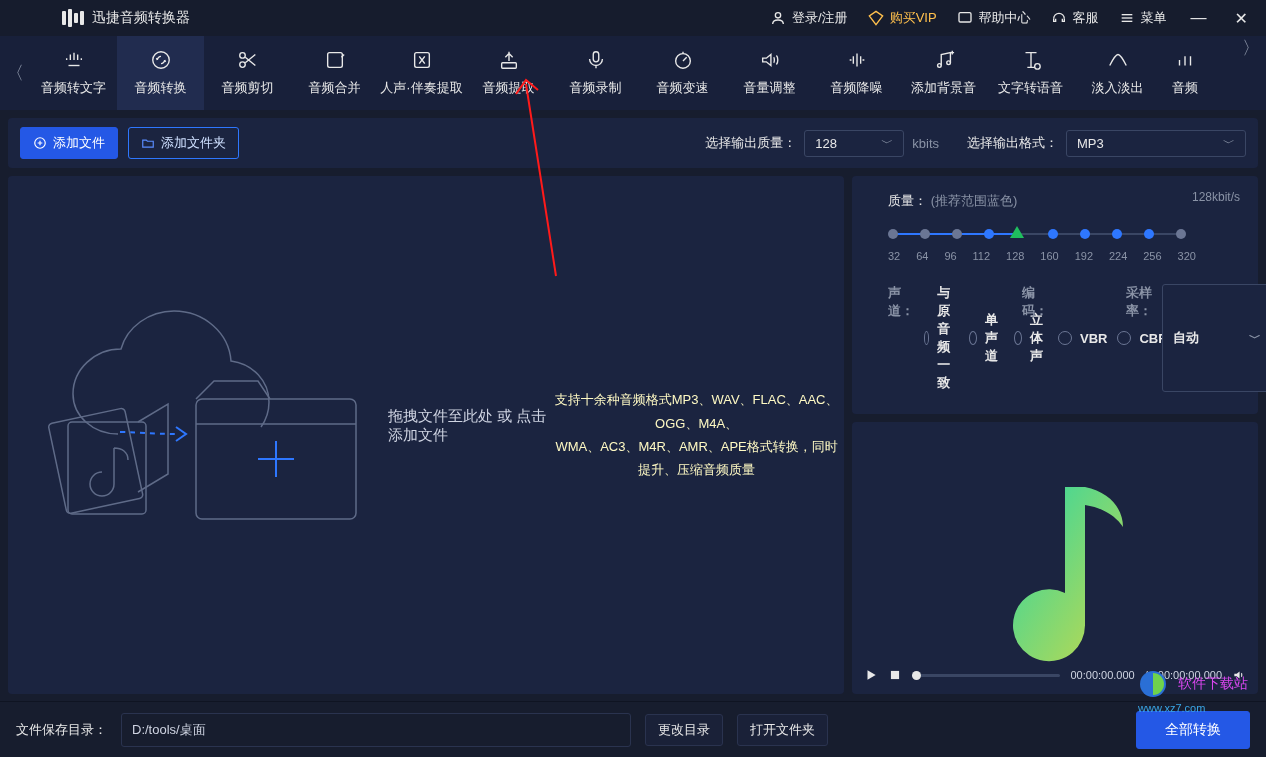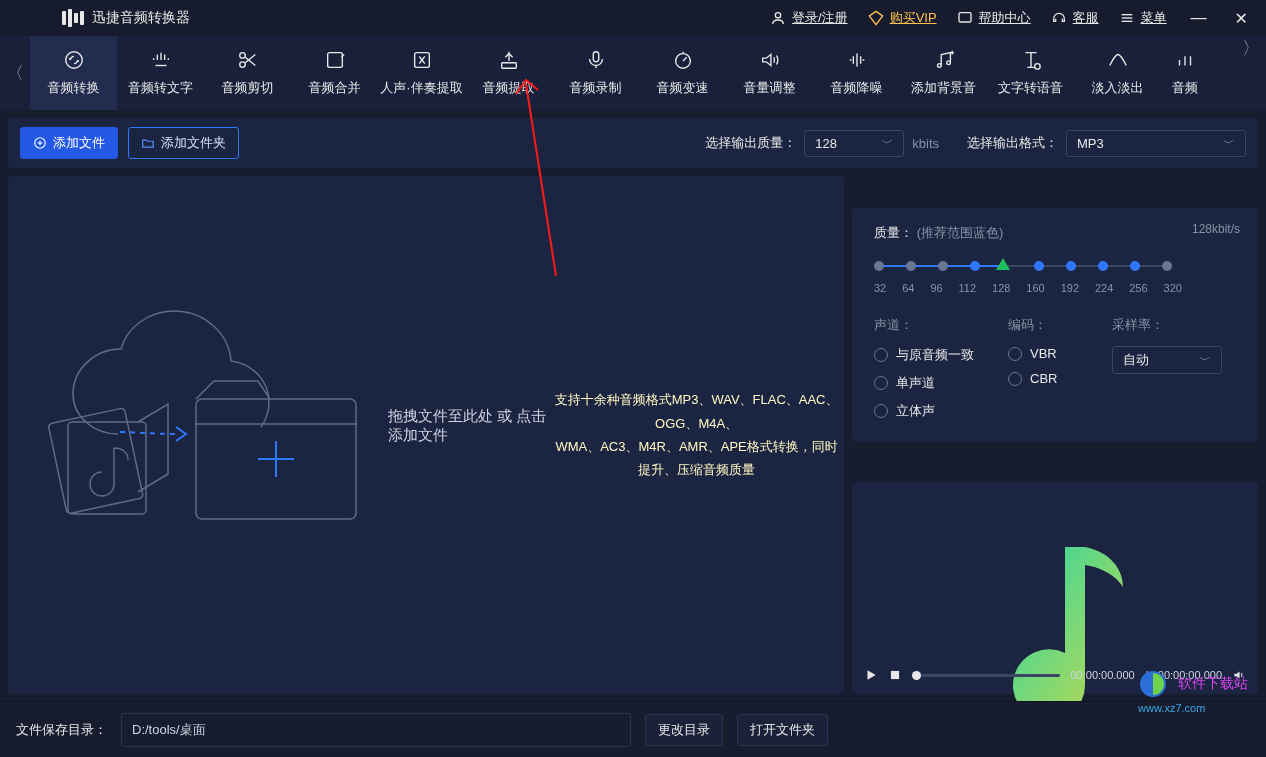--- a/index.html
+++ b/index.html
@@ -5,21 +5,21 @@
   * { margin:0; padding:0; box-sizing:border-box; font-family:"Microsoft YaHei","PingFang SC",sans-serif; }
   body { background:#171d2e; color:#e8e8e8; width:1266px; height:757px; overflow:hidden; position:relative; }
   
   .titlebar { height:36px; display:flex; align-items:center; justify-content:space-between; padding:0 14px; background:#161c2d; }
   .title-left { display:flex; align-items:center; gap:8px; font-size:14px; color:#e8e8e8;padding-left:48px; }
   .logo { display:flex; align-items:center; gap:2px;}
   .logo span { display:inline-block; width:4px; height:14px; background:#e8e8e8; border-radius:1px;}
   .logo span:nth-child(2){height:18px;}
   .logo span:nth-child(3){height:10px;}
   .title-right { display:flex; align-items:center; gap:20px; font-size:13px; }
-  .title-right .item { display:flex; align-items:center; gap:6px; cursor:pointer; white-space:nowrap;text-decoration:underline;}
+  .title-right .item { display:flex; align-items:center; gap:6px; cursor:pointer; white-space:nowrap;}
   .title-right .vip { color:#ffc04d;}
   .title-right svg { width:16px; height:16px; }
   .winbtn { font-size:16px; cursor:pointer; padding:0 4px;}
   
   .tabbar { height:74px; display:flex; align-items:stretch; background:#18203a; position:relative; }
   .navchev { width:30px; display:flex; align-items:center; justify-content:center; color:#8a93a6; cursor:pointer; font-size:18px;}
   .tabs { flex:1; display:flex; overflow:hidden;}
   .tab { flex:0 0 auto; width:87px; display:flex; flex-direction:column; align-items:center; justify-content:center; gap:8px; font-size:13px; color:#e8e8e8; cursor:pointer; }
   .tab.active { background:#212c4f;}
   .tab svg { width:22px; height:22px; }
@@ -31,35 +31,35 @@
   .btn svg { width:14px; height:14px;}
   .spacer { flex:1; }
   .sel { display:flex; align-items:center; gap:8px;}
   .dropdown { display:flex; align-items:center; justify-content:space-between; border:1px solid #3a4664; border-radius:3px; padding:4px 10px; min-width:100px; cursor:pointer; background:#1b2440;}
   .dropdown.wide{ min-width:180px;}
   .chev { font-size:12px; color:#8a93a6;}
   
   .main { display:flex; margin:8px 8px 0 8px; height:518px; gap:8px; }
   .leftpane { flex:1; background:#1b2440; border-radius:4px; display:flex; flex-direction:row; align-items:center; justify-content:center; color:#8a93a6; position:relative;}
   .rightpane { width:406px; display:flex; flex-direction:column; gap:8px;}
-  .panel { background:#1b2440; border-radius:4px; padding:16px 22px;margin-top:32px; }
+  .panel { background:#1b2440; border-radius:4px; padding:16px 36px; }
   .panel.tall{ flex:1; position:relative;}
   
   .qual-label{ font-size:13px; margin-bottom:14px;}
   .recommend{ color:#8a93a6;}
   .slider { position:relative; height:20px; margin-bottom:6px;}
   .slider-track { position:absolute; top:9px; left:4px; right:4px; height:2px; background:#3a4664;}
   .slider-active { position:absolute; top:9px; height:2px; background:#2e77ff;}
   .slider-dot { position:absolute; top:5px; width:10px; height:10px; border-radius:50%; background:#2e77ff;}
   .slider-tri { position:absolute; top:2px; width:0;height:0;border-left:7px solid transparent;border-right:7px solid transparent;border-bottom:12px solid #1fbf5e;}
   .ticks { display:flex; justify-content:space-between; font-size:11px; color:#8a93a6; padding:0 0px;}
   .kbits { position:absolute; right:18px; top:14px; font-size:12px; color:#8a93a6;}
   
   .row3 { display:flex; gap:24px; font-size:13px; margin-top:4px;}
-  .col { display:flex; flex-direction:column; gap:10px; min-width:110px;}
+  .col { display:flex; flex-direction:row; gap:10px; min-width:110px;font-weight:bold;}
   .col-h { color:#8a93a6; margin-bottom:2px;}
   .radio { display:flex; align-items:center; gap:8px; cursor:pointer;}
   .radio .r { width:14px; height:14px; border:1.5px solid #6b7694; border-radius:50%; display:inline-block;}
   
   .note-big { position:absolute; top:55px; left:50%; transform:translateX(-50%);}
   .playbar { position:absolute; left:12px; right:12px; bottom:12px; display:flex; align-items:center; gap:10px; font-size:11px; color:#cfd4e2;}
   .playbar .track { flex:1; height:3px; background:#3a4664; border-radius:2px; position:relative;}
   .playbar .thumb{ position:absolute; left:0; top:-3px; width:9px; height:9px; border-radius:50%; background:#e8e8e8;}
   .playbar svg{ width:14px;height:14px; fill:#e8e8e8; cursor:pointer;}
   
@@ -129,33 +129,33 @@
       <span>菜单</span>
     </div>
     <span class="winbtn">—</span>
     <span class="winbtn">✕</span>
   </div>
 </div>
 
 <div class="tabbar">
   <div class="navchev">〈</div>
   <div class="tabs">
+    <div class="tab">
+      <svg viewBox="0 0 24 24" fill="none" stroke="#e8e8e8" stroke-width="1.5">
+          <path d="M4 12v-2M8 12V6M12 12v-8M16 12V6M20 12v-2"></path>
+          <path d="M6 18h12"></path>
+        </svg>
+      <span>音频转文字</span>
+      </div>
     <div class="tab active">
       <svg viewBox="0 0 24 24" fill="none" stroke="#e8e8e8" stroke-width="1.5">
           <circle cx="12" cy="12" r="9"></circle>
           <path d="M8 12c0-2 2-4 4-4M16 12c0 2-2 4-4 4M8 12l-1-2M16 12l1 2"></path>
         </svg>
       <span>音频转换</span>
-      </div>
-    <div class="tab">
-      <svg viewBox="0 0 24 24" fill="none" stroke="#e8e8e8" stroke-width="1.5">
-          <path d="M4 12v-2M8 12V6M12 12v-8M16 12V6M20 12v-2"></path>
-          <path d="M6 18h12"></path>
-        </svg>
-      <span>音频转文字</span>
       </div>
     <div class="tab">
       <svg viewBox="0 0 24 24" fill="none" stroke="#e8e8e8" stroke-width="1.5">
           <circle cx="6" cy="7" r="3"></circle>
           <circle cx="6" cy="17" r="3"></circle>
           <path d="M9 9l11 9M9 15L20 6"></path>
         </svg>
       <span>音频剪切</span>
       </div>
     <div class="tab">
@@ -405,20 +405,25 @@
 
 <div class="bottombar">
   <span>文件保存目录：</span>
   <div class="pathbox"><span>D:/tools/桌面</span></div>
   <div class="btn gray">
       <span>更改目录</span>
     </div>
   <div class="btn gray">
       <span>打开文件夹</span>
     </div>
+  <div class="convert-wrap">
+    <div class="btn big">
+        <span>全部转换</span>
+      </div>
+  </div>
   <div class="wm">
     <svg width="36" height="30" style="vertical-align:middle">
         <circle cx="15" cy="15" r="13" fill="#2a6fd6"></circle>
         <path d="M15 4a11 11 0 0 1 0 22z" fill="#6fd24c"></path>
       </svg>
     <span style="color:#d946ef">软件下载站</span><br>
     <span class="dom" style="font-size:11px">www.xz7.com</span>
   </div>
 </div>
 

